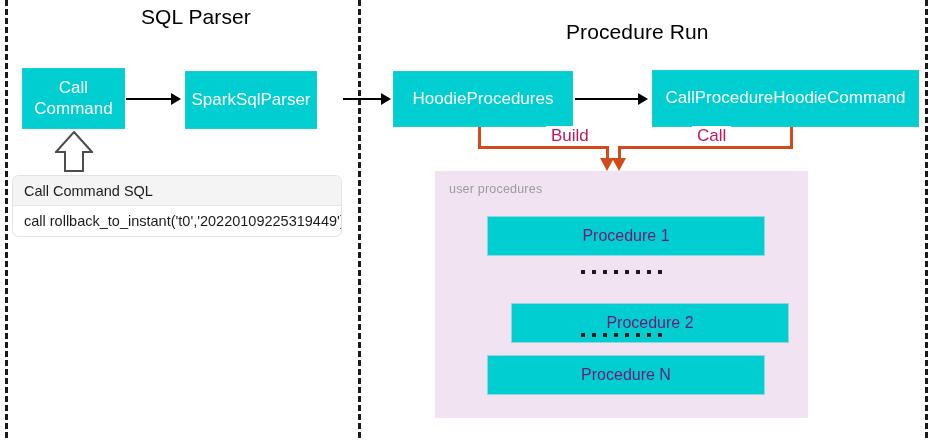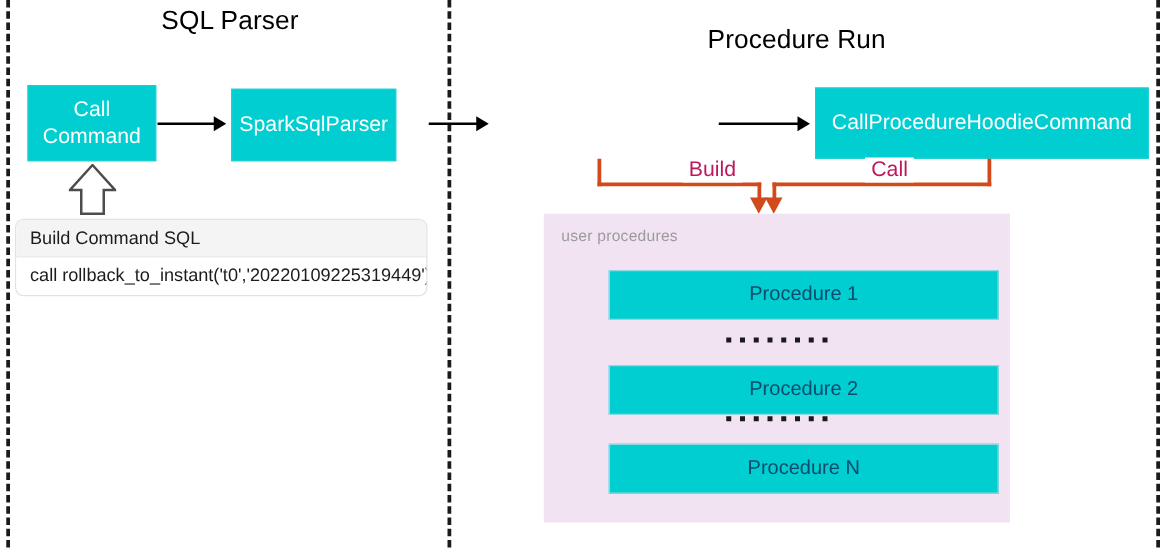--- a/index.html
+++ b/index.html
@@ -32,21 +32,21 @@
   .vdash.right { left: 925px; }
 
   
   .section-title {
     position: absolute;
     font-size: 21px;
     color: #000000;
     white-space: nowrap;
     letter-spacing: .1px;
   }
-  .title-sql  { left: 129px;  top: 5px; }
+  .title-sql  { left: 141px;  top: 5px; }
   .title-proc { left: 566px;  top: 20px; }
 
   
   .tealbox {
     position: absolute;
     background: #00CED1;
     color: #ffffff;
     display: flex;
     align-items: center;
     justify-content: center;
@@ -166,33 +166,33 @@
     position: absolute;
     left: 14px;
     top: 11px;
     font-size: 12.5px;
     color: #9b9b9b;
     letter-spacing: .2px;
   }
   .procbox {
     position: absolute;
     left: 52px;
-    width: 312px;
+    width: 278px;
     height: 40px;
     background: #00CED1;
-    color: #0c4a6e;
+    color: #701a75;
     font-size: 16px;
     display: flex;
     align-items: center;
     justify-content: center;
     box-sizing: border-box;
     border: 1px solid #8fd8dd;
   }
   .procbox.p1 { top: 45px; }
-  .procbox.p2 { top: 121px; }
+  .procbox.p2 { top: 132px; margin-left: 24px; }
   .procbox.p3 { top: 184px; }
 
   .dots {
     position: absolute;
     left: 52px;
     width: 269px;
     height: 12px;
     display: flex;
     align-items: center;
     justify-content: center;
@@ -220,38 +220,39 @@
 
   <div class="tealbox box-callcommand">
     <div>
       <div>Call</div>
       <div>Command</div>
     </div>
   </div>
 
   <div class="tealbox box-sparksql">SparkSqlParser</div>
 
+  <div class="tealbox box-hoodieproc">HoodieProcedures</div>
 
   <div class="tealbox box-callproc">CallProcedureHoodieCommand</div>
 
   <div class="arrow-line ar1-line"></div>
   <div class="arrow-head ar1-head"></div>
 
   <div class="arrow-line ar2-line"></div>
   <div class="arrow-head ar2-head"></div>
 
   <div class="arrow-line ar3-line"></div>
   <div class="arrow-head ar3-head"></div>
 
   <svg class="upblock" viewBox="0 0 38 41">
     <polygon points="19,1 37,21 28,21 28,40 10,40 10,21 1,21" fill="#ffffff" stroke="#4d4d4d" stroke-width="2" stroke-linejoin="miter"></polygon>
   </svg>
 
   <div class="sqltable">
-    <div class="sqlrow header">Build Command SQL</div>
+    <div class="sqlrow header">Call Command SQL</div>
     <div class="sqlrow last">call rollback_to_instant('t0','20220109225319449')</div>
   </div>
 
   <div class="oline ov" style="left:478px; top:127px; height:22px;"></div>
   <div class="oline oh" style="left:478px; top:146px; width:131px;"></div>
   <div class="oline ov" style="left:606px; top:146px; height:16px;"></div>
   <div class="ohead" style="left:600px; top:158px;"></div>
   <div class="olabel" style="left:546px; top:126px;">Build</div>
 
   <div class="oline ov" style="left:790px; top:127px; height:22px;"></div>

